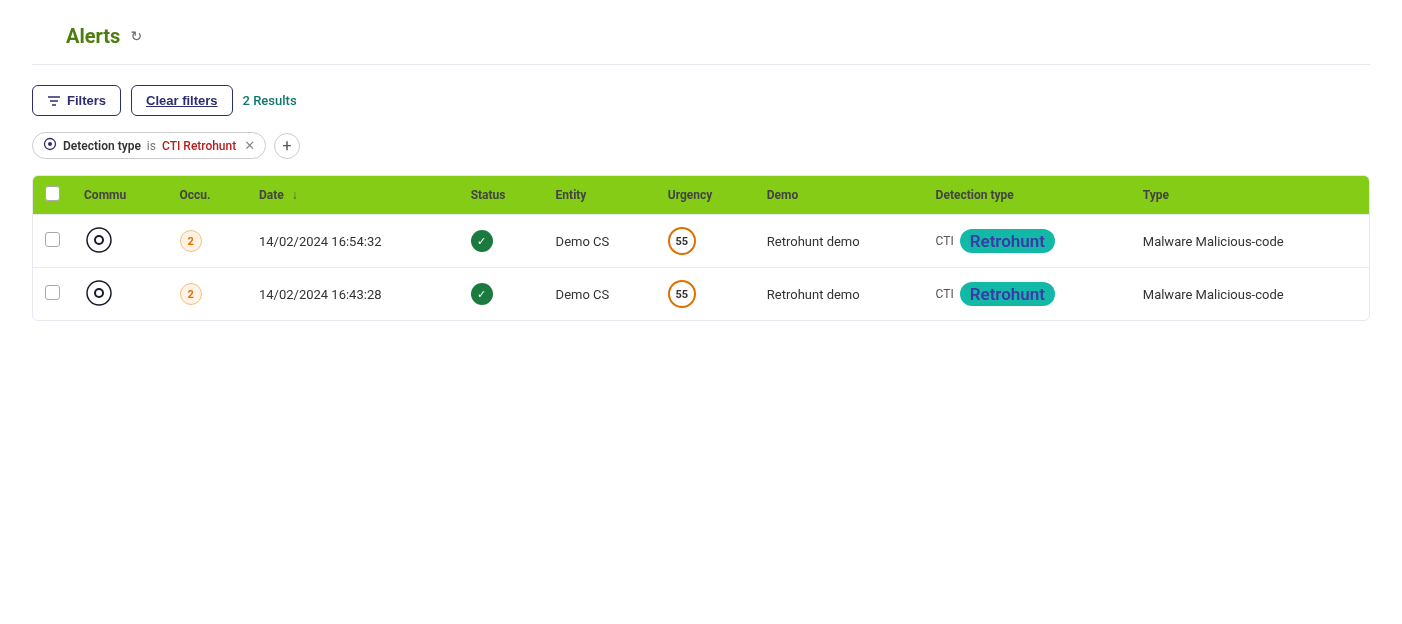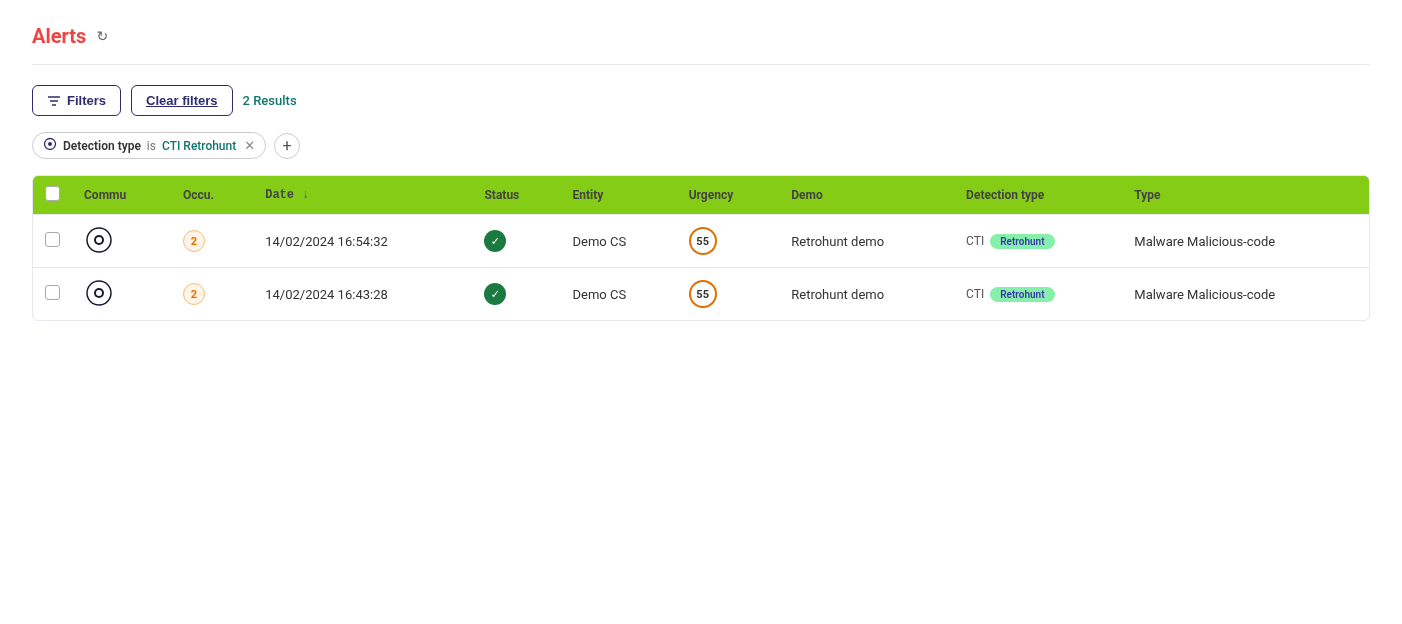--- a/index.html
+++ b/index.html
@@ -19,21 +19,22 @@
       display: flex;
       align-items: center;
       gap: 10px;
       margin-bottom: 20px;
       padding-bottom: 16px;
       border-bottom: 1px solid #e8e8f0;
     }
     .page-title {
       font-size: 20px;
       font-weight: 700;
-      color: #ef4444;
+      color: #4d7c0f;
+      margin-left: 34px;
     }
     .refresh-icon {
       color: #666;
       cursor: pointer;
       font-size: 14px;
     }
     .toolbar {
       display: flex;
       align-items: center;
       gap: 10px;
@@ -90,21 +91,21 @@
       font-size: 13px;
     }
     .filter-chip-key {
       font-weight: 600;
       color: #333;
     }
     .filter-chip-op {
       color: #777;
     }
     .filter-chip-val {
-      color: #0f766e;
+      color: #b91c1c;
       font-weight: 500;
     }
     .filter-chip-close {
       cursor: pointer;
       color: #888;
       font-size: 13px;
       margin-left: 2px;
     }
     .add-filter-btn {
       width: 26px;
@@ -216,37 +217,36 @@
     .detection-type-cell {
       display: flex;
       align-items: center;
       gap: 6px;
     }
     .cti-label {
       color: #555;
       font-size: 12px;
     }
     .retrohunt-badge {
-      background: #86efac;
+      background: #14b8a6;
       color: #3a3aaa;
       border-radius: 12px;
       padding: 2px 10px;
-      font-size: 10px;
+      font-size: 17px;
       font-weight: 600;
     }
     .sort-icon {
       display: inline-block;
       margin-left: 4px;
       color: #555;
     }
     .th-sort {
       display: flex;
       align-items: center;
       gap: 4px;
-      font-family: Liberation Mono, monospace;
     }
   </style>
 </head>
 <body>
 
 <div class="page">
 
   <div class="header">
     <span class="page-title">Alerts</span>
     <span class="refresh-icon">↻</span>

